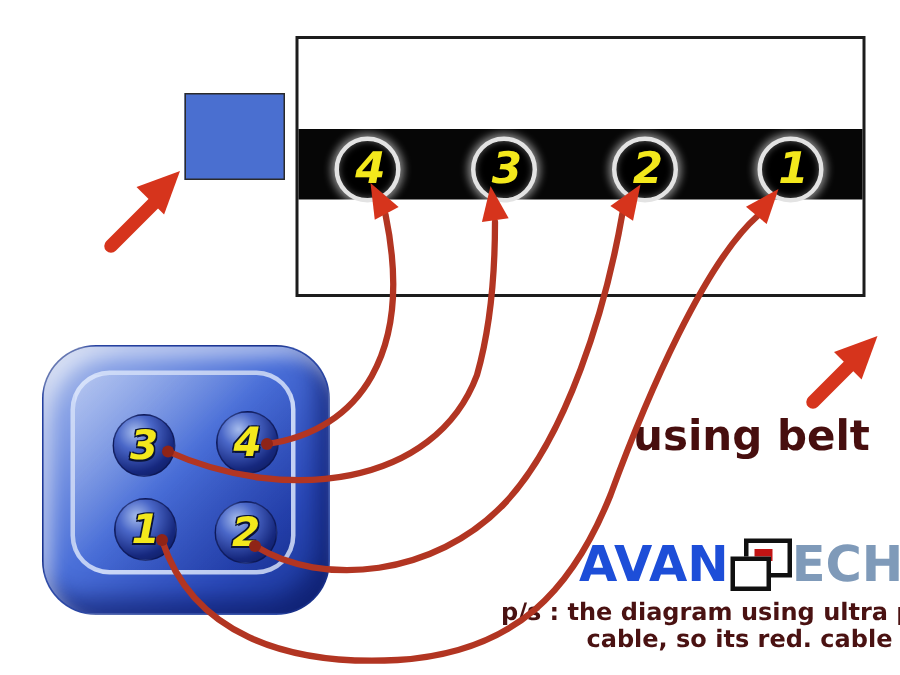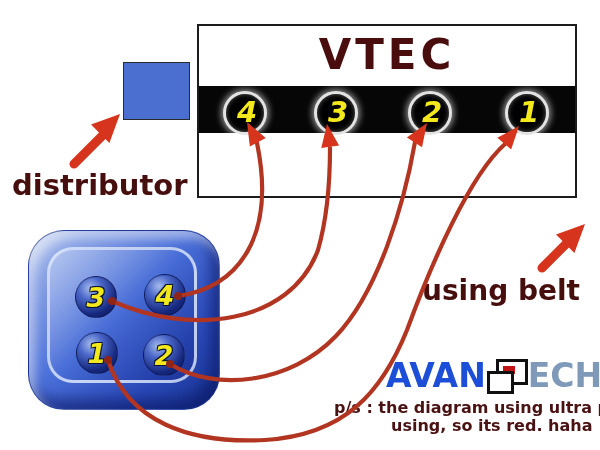--- a/index.html
+++ b/index.html
@@ -49,38 +49,36 @@
   .note-2{left:391px;top:416px;}
   
   .overlay{position:absolute;left:0;top:0;width:600px;height:450px;z-index:10;pointer-events:none;}
 </style>
 </head>
 <body>
 
 <div id="stage">
 
   <div class="vtec-box"></div>
-  <div class="vtec-title">VTEC</div>
   <div class="plug-band"></div>
 
   <div class="plug" style="left:223px;">
     <span class="plug-num">4</span>
   </div>
   <div class="plug" style="left:314px;">
     <span class="plug-num">3</span>
   </div>
   <div class="plug" style="left:408px;">
     <span class="plug-num">2</span>
   </div>
   <div class="plug" style="left:505px;">
     <span class="plug-num">1</span>
   </div>
 
   <div class="dist-square"></div>
-  <div class="label dist-label">distributor</div>
 
   <div class="cap">
     <div class="cap-face"></div>
     <div class="terminal" style="left:46px;top:45px;">
       <span class="term-num">3</span>
     </div>
     <div class="terminal" style="left:115px;top:43px;">
       <span class="term-num">4</span>
     </div>
     <div class="terminal" style="left:47px;top:101px;">
@@ -97,21 +95,21 @@
     <span class="logo-left">AVAN</span>
     <span class="logo-glyph">
       <span class="glyph-sq-top"></span>
       <span class="glyph-red"></span>
       <span class="glyph-sq-bottom"></span>
     </span>
     <span class="logo-right">ECH</span>
   </div>
 
   <div class="note-line note-1">p/s : the diagram using ultra plug</div>
-  <div class="note-line note-2">using, so its red. haha</div>
+  <div class="note-line note-2">cable, so its red. cable</div>
 
   <svg class="overlay" viewBox="0 0 600 450" xmlns="http://www.w3.org/2000/svg">
 
     <g fill="none" stroke="#b23522" stroke-width="4.2" stroke-linecap="round">
       <path d="M 178,296 C 240,287 276,235 257,143"></path>
       <path d="M 112,301 C 190,336 290,325 318,250 C 328,215 330,180 330,148"></path>
       <path d="M 170,364 C 215,392 290,384 336,336 C 378,292 404,205 415,142"></path>
       <path d="M 108,360 C 128,422 190,444 265,440 C 345,435 382,392 407,330 C 432,262 470,175 505,144"></path>
     </g>
 

